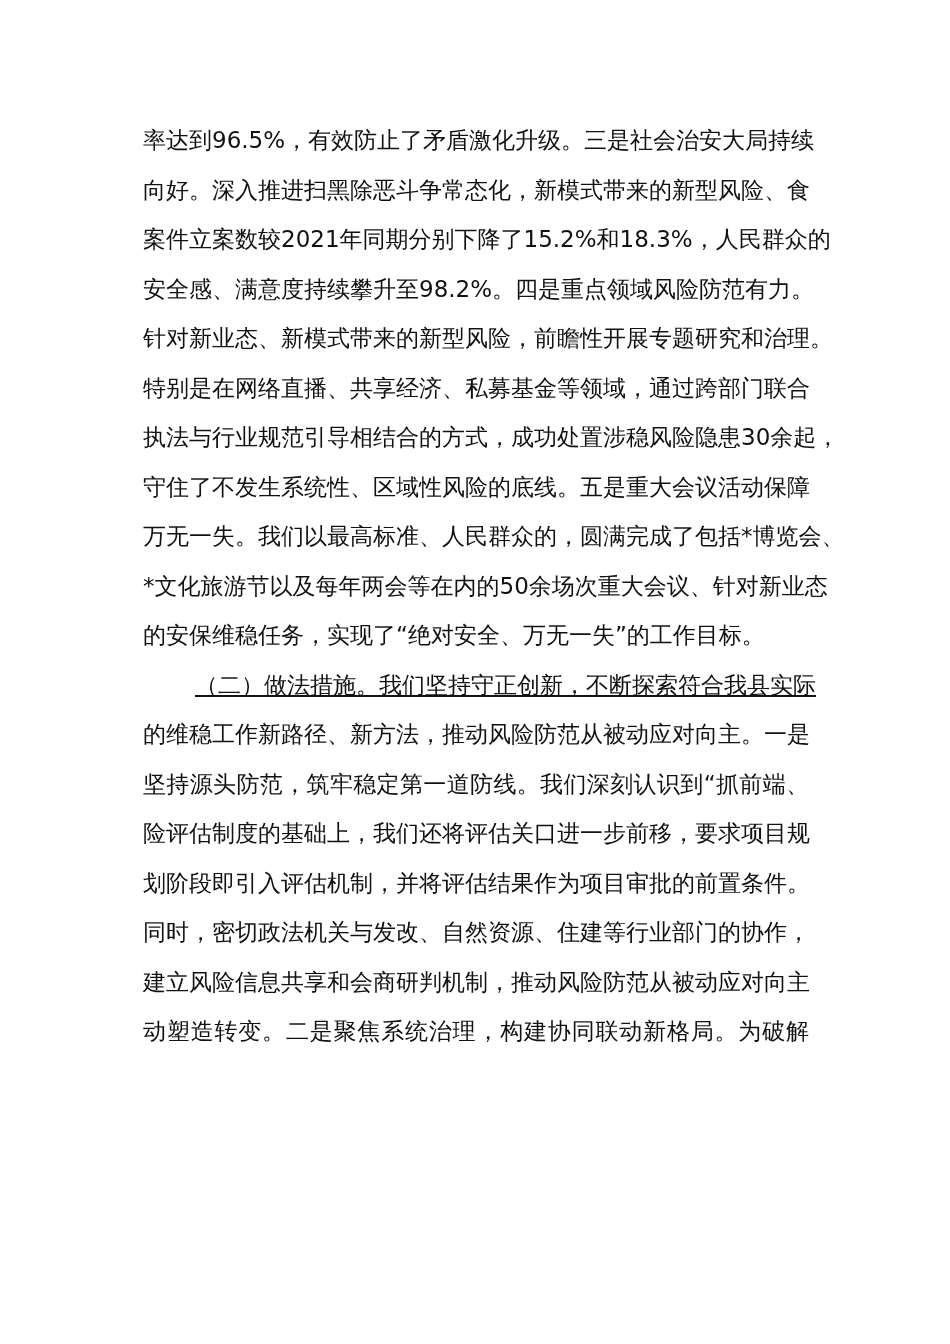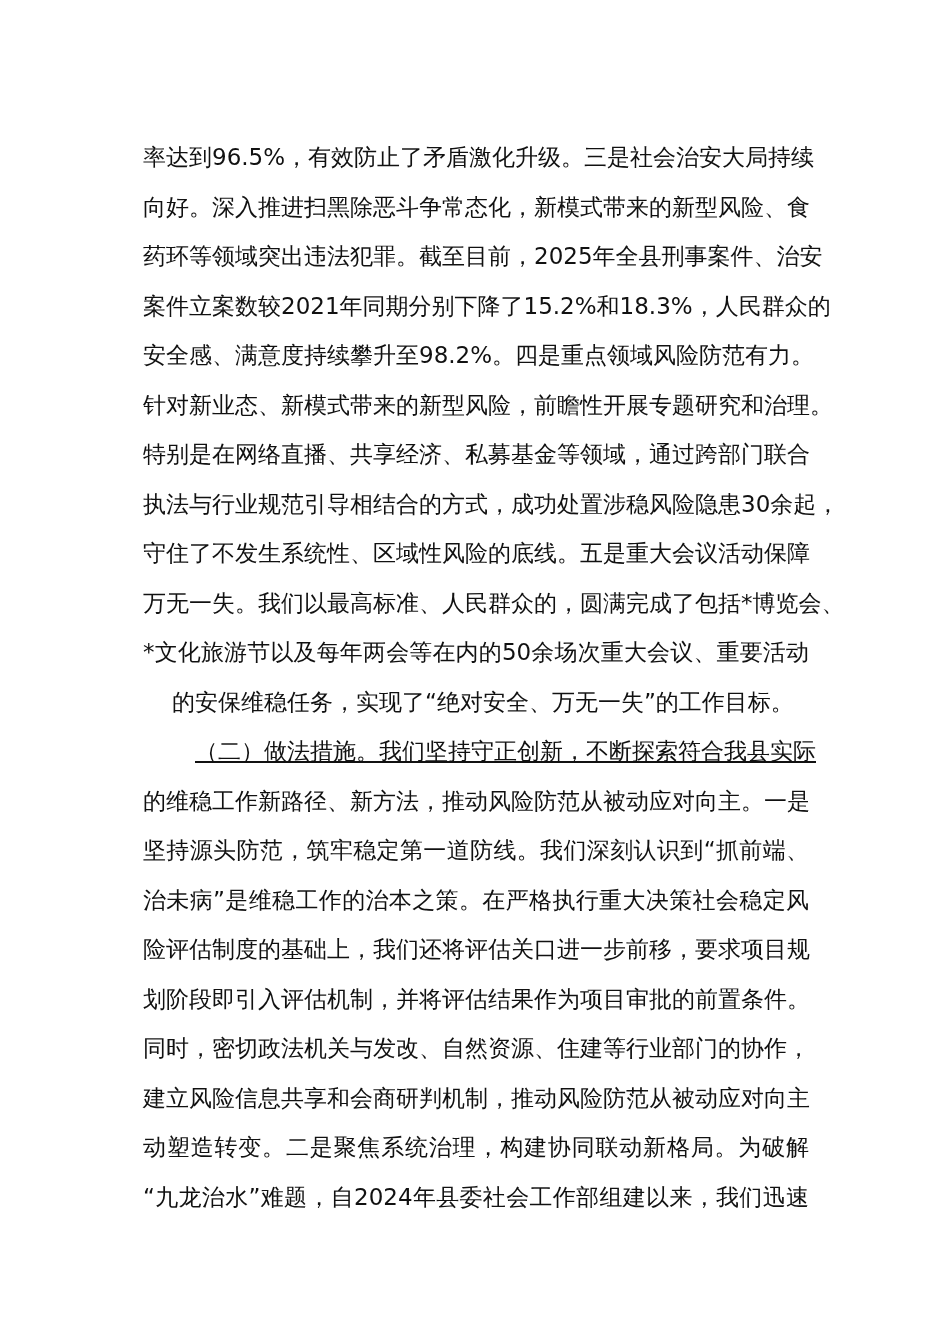--- a/index.html
+++ b/index.html
@@ -17,72 +17,68 @@
       position: absolute;
       left: 0;
       top: 0;
       width: 950px;
       height: 1344px;
       background: #ffffff;
     }
     .content {
       position: absolute;
       left: 143px;
-      top: 133px;
+      top: 116px;
       width: 666px;
       color: #111111;
       font-family: "DejaVu Sans", "Liberation Sans", sans-serif;
       font-size: 23px;
       line-height: 49.5px;
     }
     .line {
       display: block;
       height: 49.5px;
       white-space: nowrap;
       text-align: justify;
       text-align-last: justify;
       overflow: visible;
     }
     .line.last {
       text-align-last: left;
-      margin-left: 29px;
     }
     .line.indent {
       padding-left: 52px;
       text-decoration: underline;
     }
   </style>
 </head>
 <body>
 
 <div class="page">
   <div class="content">
 
     <div>
       <span class="line">率达到96.5%，有效防止了矛盾激化升级。三是社会治安大局持续</span>
       <span class="line">向好。深入推进扫黑除恶斗争常态化，新模式带来的新型风险、食</span>
-      <span class="line">药环等领域突出违法犯罪。截至目前，2025年全县刑事案件、治安</span>
       <span class="line">案件立案数较2021年同期分别下降了15.2%和18.3%，人民群众的</span>
       <span class="line">安全感、满意度持续攀升至98.2%。四是重点领域风险防范有力。</span>
       <span class="line">针对新业态、新模式带来的新型风险，前瞻性开展专题研究和治理。</span>
       <span class="line">特别是在网络直播、共享经济、私募基金等领域，通过跨部门联合</span>
       <span class="line">执法与行业规范引导相结合的方式，成功处置涉稳风险隐患30余起，</span>
       <span class="line">守住了不发生系统性、区域性风险的底线。五是重大会议活动保障</span>
       <span class="line">万无一失。我们以最高标准、人民群众的，圆满完成了包括*博览会、</span>
-      <span class="line">*文化旅游节以及每年两会等在内的50余场次重大会议、重要活动</span>
+      <span class="line">*文化旅游节以及每年两会等在内的50余场次重大会议、针对新业态</span>
       <span class="line last">的安保维稳任务，实现了“绝对安全、万无一失”的工作目标。</span>
     </div>
 
     <div>
       <span class="line indent">（二）做法措施。我们坚持守正创新，不断探索符合我县实际</span>
       <span class="line">的维稳工作新路径、新方法，推动风险防范从被动应对向主。一是</span>
       <span class="line">坚持源头防范，筑牢稳定第一道防线。我们深刻认识到“抓前端、</span>
-      <span class="line">治未病”是维稳工作的治本之策。在严格执行重大决策社会稳定风</span>
       <span class="line">险评估制度的基础上，我们还将评估关口进一步前移，要求项目规</span>
       <span class="line">划阶段即引入评估机制，并将评估结果作为项目审批的前置条件。</span>
       <span class="line">同时，密切政法机关与发改、自然资源、住建等行业部门的协作，</span>
       <span class="line">建立风险信息共享和会商研判机制，推动风险防范从被动应对向主</span>
       <span class="line">动塑造转变。二是聚焦系统治理，构建协同联动新格局。为破解</span>
-      <span class="line">“九龙治水”难题，自2024年县委社会工作部组建以来，我们迅速</span>
     </div>
 
   </div>
 </div>
 
 </body></html>

